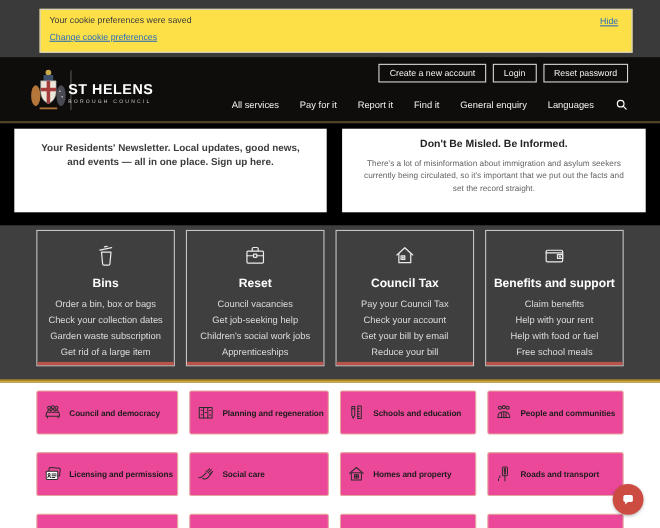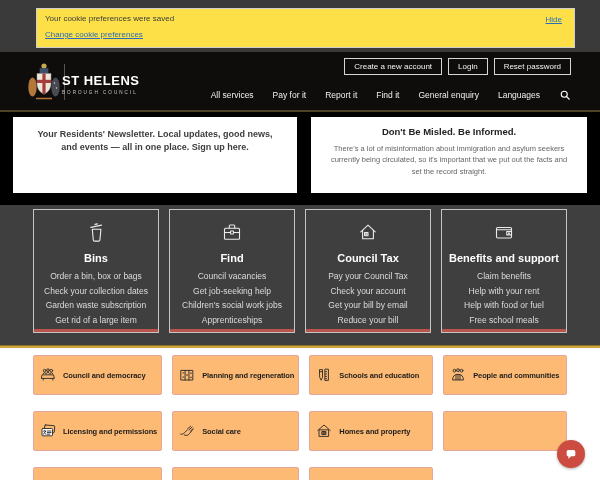--- a/index.html
+++ b/index.html
@@ -55,21 +55,21 @@
   .card-title { color:#fff; font-size:11px; font-weight:bold; margin:7px 0 5px; }
   .card-link { color:#dcdcdc; font-size:8.5px; line-height:14.5px; cursor:pointer;
     white-space:nowrap; }
 
   .gold-line { height:3px; background:#cfa63e; border-top:1px solid #8f7224; }
 
   
   .tiles { background:#fff; height:140px; padding:7px 33px 0;
     display:grid; grid-template-columns:repeat(4,1fr); grid-auto-rows:40px;
     column-gap:10px; row-gap:16px; }
-  .tile { border:1px solid #e5a79d; border-radius:2px; background:#fdba74;
+  .tile { border:1px solid #e5a79d; border-radius:2px; background:#ec4899;
     display:flex; align-items:center; gap:5px; padding:0 4px; cursor:pointer; }
   .tile svg { stroke:#2b2b2b; fill:none; stroke-width:1.1; stroke-linecap:round;
     stroke-linejoin:round; flex:0 0 auto; }
   .tile-label { font-size:7.5px; font-weight:600; color:#1c1c1c;
     letter-spacing:-.1px; white-space:nowrap; }
 
   
   .chat-fab { position:absolute; right:15px; bottom:12px; width:28px; height:28px;
     border-radius:50%; background:#cd4c41; display:flex; align-items:center;
     justify-content:center; cursor:pointer; box-shadow:0 1px 3px rgba(0,0,0,.3); }
@@ -154,21 +154,21 @@
 
   <div class="card">
     <div class="card-icon">
       <svg width="24" height="24" viewBox="0 0 24 24">
         <rect x="4.5" y="8.2" width="15" height="11" rx="1"></rect>
         <path d="M9.3 8 V6 a1 1 0 0 1 1 -1 h3.4 a1 1 0 0 1 1 1 V8"></path>
         <path d="M4.5 12.5 h6 M13.5 12.5 h6"></path>
         <rect x="10.5" y="11" width="3" height="3" rx=".5"></rect>
       </svg>
     </div>
-    <div class="card-title">Find</div>
+    <div class="card-title">Reset</div>
     <div class="card-link">Council vacancies</div>
     <div class="card-link">Get job-seeking help</div>
     <div class="card-link">Children's social work jobs</div>
     <div class="card-link">Apprenticeships</div>
     <div class="card-redbar"></div>
   </div>
 
   <div class="card">
     <div class="card-icon">
       <svg width="24" height="24" viewBox="0 0 24 24">
@@ -273,20 +273,31 @@
   <div class="tile">
     <svg width="20" height="20" viewBox="0 0 24 24">
       <path d="M4.5 11.3 L12 4.8 L19.5 11.3"></path>
       <rect x="6.5" y="10.6" width="11" height="7.9"></rect>
       <rect x="9.8" y="12.6" width="4.4" height="3.6"></rect>
       <path d="M12 12.6 v3.6 M9.8 14.4 h4.4"></path>
     </svg>
     <span class="tile-label">Homes and property</span>
   </div>
 
+  <div class="tile">
+    <svg width="20" height="20" viewBox="0 0 24 24">
+      <rect x="10.4" y="4.2" width="5.6" height="9.6" rx="1.2"></rect>
+      <circle cx="13.2" cy="6.8" r=".8"></circle>
+        <circle cx="13.2" cy="9" r=".8"></circle>
+        <circle cx="13.2" cy="11.2" r=".8"></circle>
+      <path d="M13.2 13.8 v5.4"></path>
+      <path d="M6.2 19 v-1.8 M7.6 15.6 v-1.8"></path>
+    </svg>
+    <span class="tile-label">Roads and transport</span>
+  </div>
 
   <div class="tile"></div>
   <div class="tile"></div>
   <div class="tile"></div>
   <div class="tile"></div>
 </div>
 
 <div class="chat-fab">
   <svg width="16" height="16" viewBox="0 0 24 24">
     <rect x="5.5" y="6" width="13" height="9.5" rx="2.5" fill="#fff"></rect>

